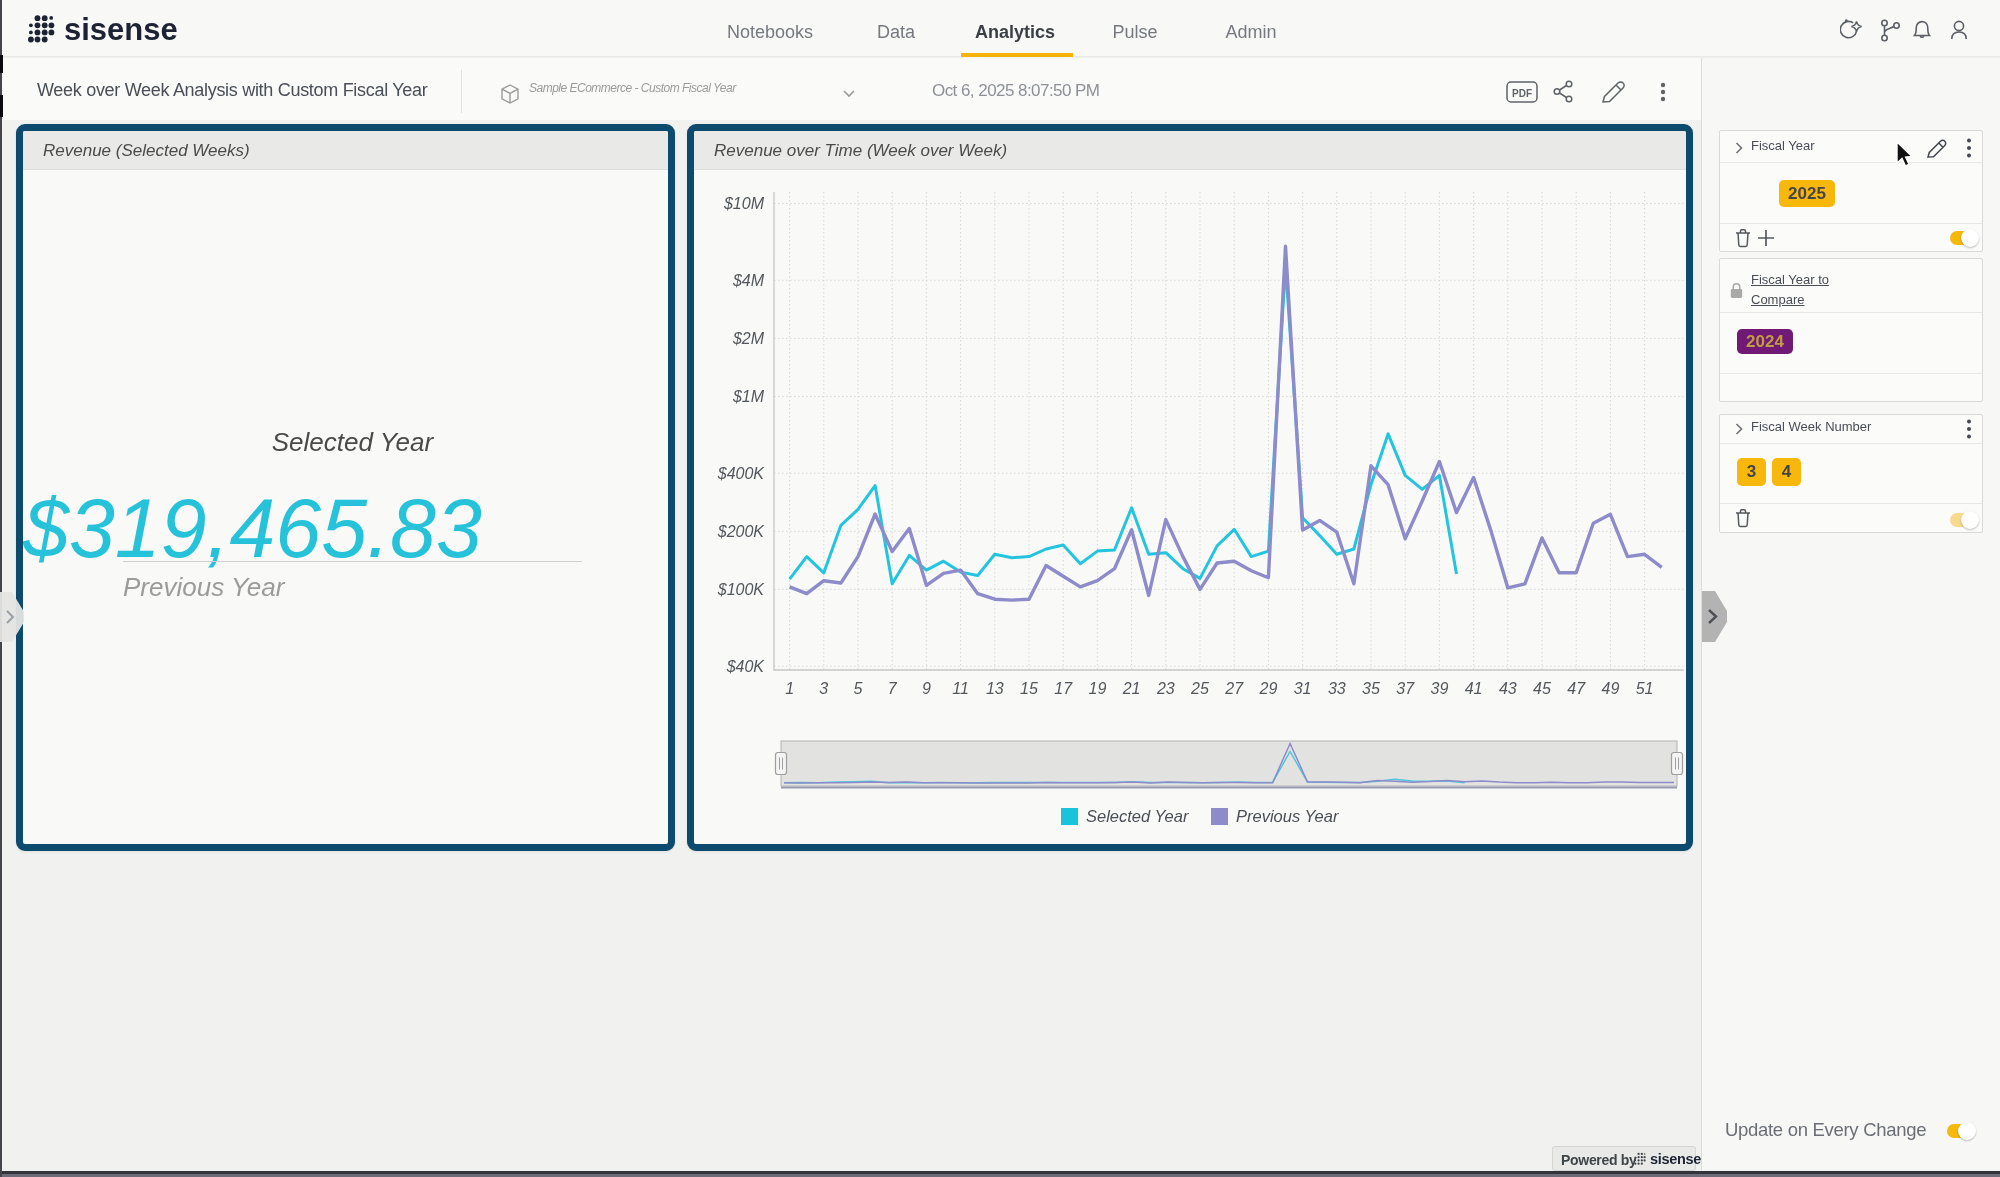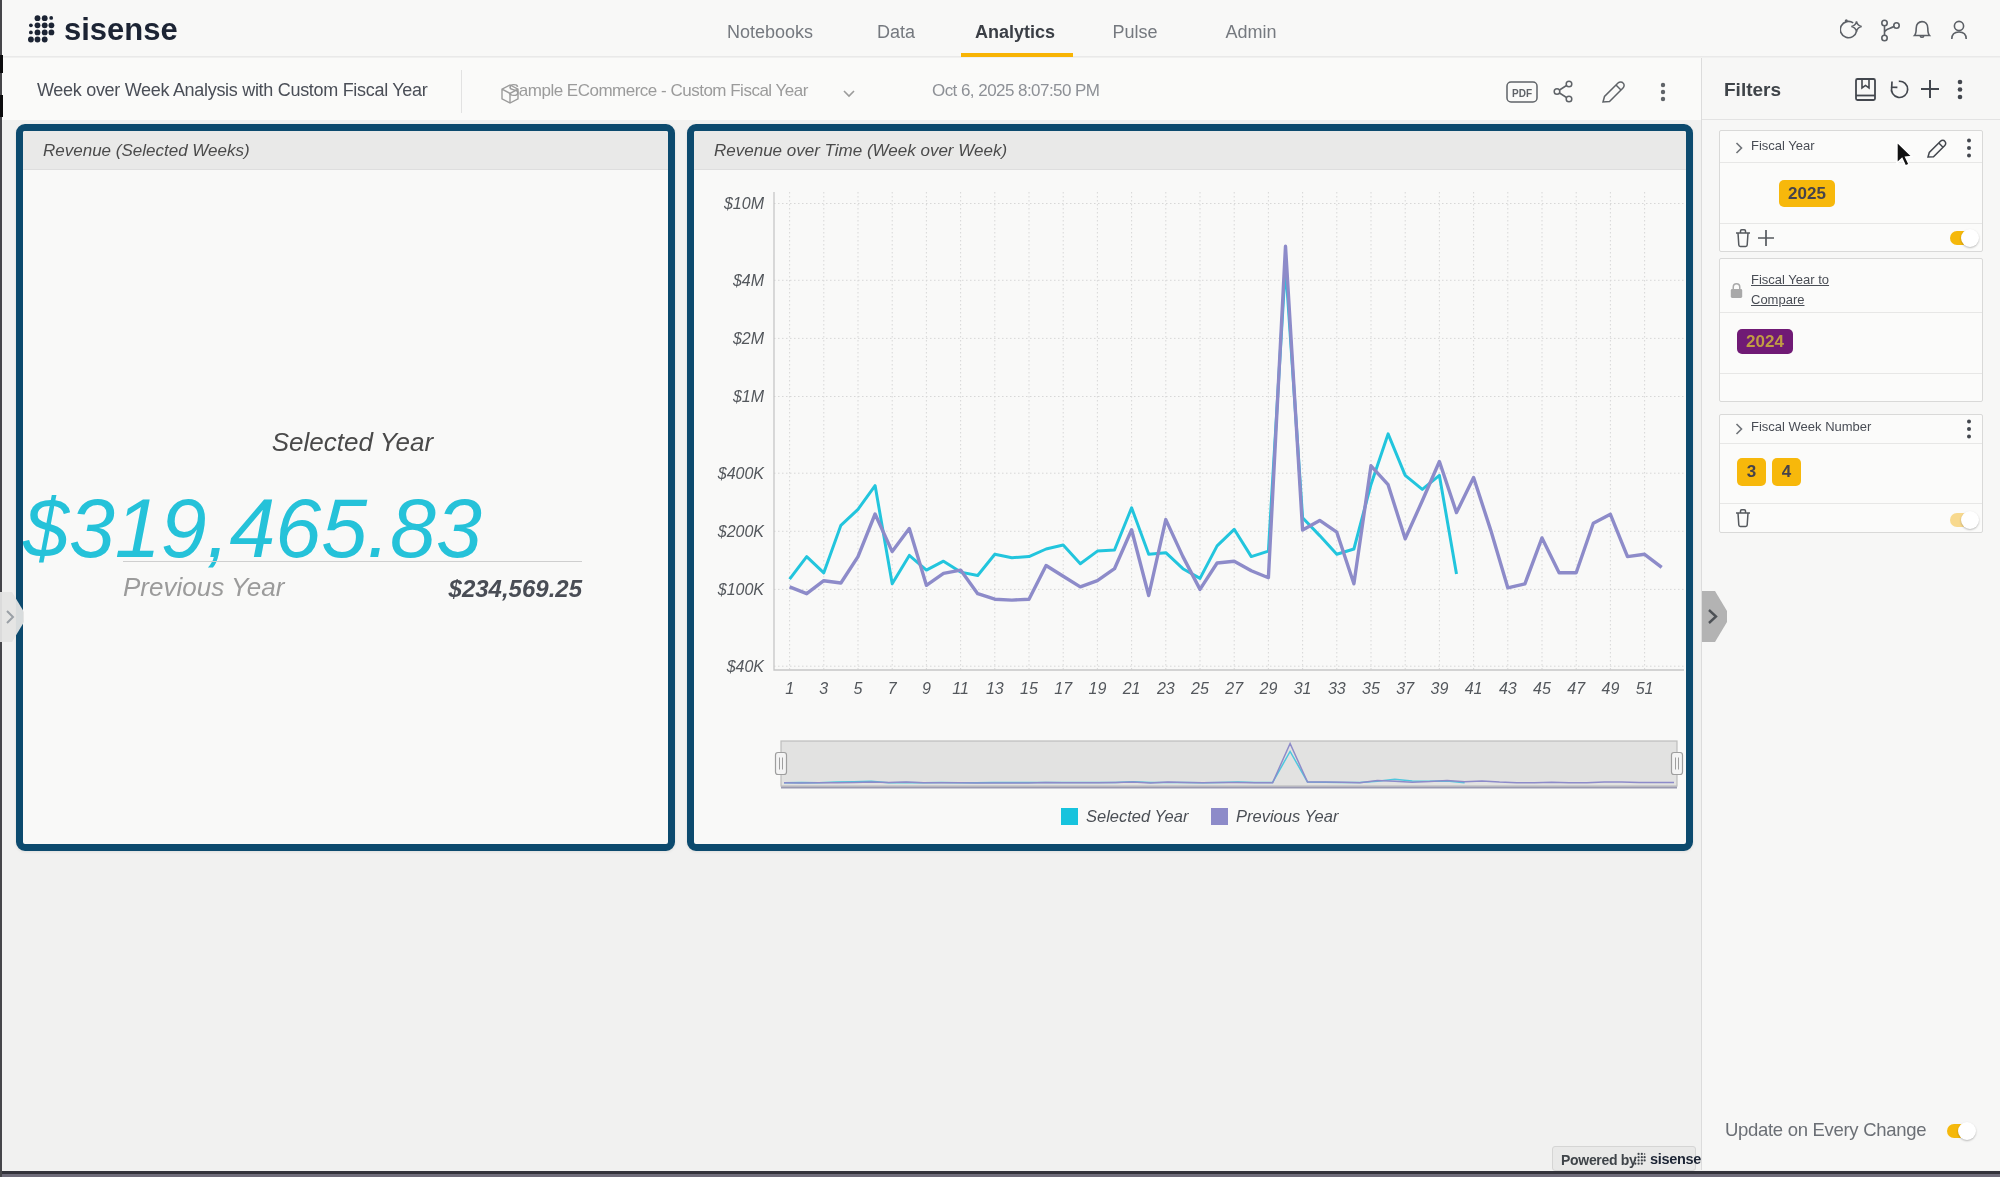--- a/index.html
+++ b/index.html
@@ -101,21 +101,21 @@
   </svg>
 </div>
 
 <div id="toolbar">
   <div id="dash-title">Week over Week Analysis with Custom Fiscal Year</div>
   <div class="vdiv" style="left:459px;top:12px;height:43px;"></div>
 
   <svg class="abs" style="left:497px;top:25px" width="22" height="22" viewBox="0 0 22 22" fill="none" stroke="#9b9b9b" stroke-width="1.4">
     <path d="M11 2 L19 6.2 L19 15.8 L11 20 L3 15.8 L3 6.2 Z M3 6.2 L11 10.4 L19 6.2 M11 10.4 L11 20"></path>
   </svg>
-  <div class="abs" style="left:506px;top:23px;font-size:17px;letter-spacing:-0.5px;color:#9b9b9b;">Sample ECommerce - Custom Fiscal Year</div>
+  <div class="abs" style="left:527px;top:23px;font-size:12px;letter-spacing:-0.5px;color:#9b9b9b;font-style:italic;">Sample ECommerce - Custom Fiscal Year</div>
   <svg class="abs" style="left:840px;top:31px" width="14" height="9" viewBox="0 0 14 9" fill="none" stroke="#9b9b9b" stroke-width="1.6">
       <path d="M2 2 L7 7 L12 2"></path>
     </svg>
   <div class="abs" style="left:930px;top:23px;font-size:17px;letter-spacing:-0.55px;color:#8d9096;">Oct 6, 2025 8:07:50 PM</div>
 
   <svg class="abs" style="left:1504px;top:20px" width="172" height="28" viewBox="0 0 172 28" fill="none" stroke="#5f6368" stroke-width="1.5">
 
     <rect x="1" y="4" width="30" height="20" rx="4"></rect>
     <text x="16" y="18.5" font-size="10" font-weight="bold" fill="#5f6368" stroke="none" text-anchor="middle">PDF</text>
 
@@ -140,21 +140,20 @@
 </div>
 
 <div id="content">
 
   <div class="card" style="left:14px;top:4px;width:659px;height:727px;">
     <div class="card-head">Revenue (Selected Weeks)</div>
     <div class="abs" style="left:0;top:296px;width:659px;text-align:center;font-size:26px;color:#4a4a4a;">Selected Year</div>
     <div class="abs" style="left:0;top:350px;width:659px;text-align:left;font-size:82.5px;color:#25c2d9;">$319,465.83</div>
     <div class="abs" style="left:100px;top:430px;width:459px;height:1px;background:#cfcfcf;"></div>
     <div class="abs" style="left:100px;top:441px;font-size:26px;color:#9b9b9b;">Previous Year</div>
-    <div class="abs" style="left:100px;top:444px;width:459px;text-align:right;font-size:24px;font-weight:bold;color:#494d55;">$234,569.25</div>
   </div>
 
   <div class="card" style="left:685px;top:4px;width:1006px;height:727px;">
     <div class="card-head">Revenue over Time (Week over Week)</div>
 
 <svg id="chart" class="abs" style="left:0;top:0;" width="1008" height="727" viewBox="0 0 1008 727">
 <g stroke="#d7d7d7" stroke-width="1" stroke-dasharray="1.5,2.5" fill="none">
           <path d="M80.0 72.5 H990.0"></path>
           <path d="M80.0 149.3 H990.0"></path>
           <path d="M80.0 207.4 H990.0"></path>
@@ -241,46 +240,20 @@
 <path d="M981.5 626.5 V638.5 M984.5 626.5 V638.5" stroke="#9e9e9e" stroke-width="1"></path>
 <rect x="367" y="677" width="17" height="17" fill="#17c3dd"></rect>
 <text x="392" y="691" font-size="16.5" fill="#4b4f55">Selected Year</text>
 <rect x="517" y="677" width="17" height="17" fill="#8d8bc9"></rect>
 <text x="542" y="691" font-size="16.5" fill="#4b4f55">Previous Year</text>
 </svg>
   </div>
 </div>
 
 <div id="fpanel">
-  <div id="fpanel-head">
-    <div class="abs" style="left:22px;top:21px;font-size:19px;font-weight:bold;color:#3f4449;">Filters</div>
-    <svg class="abs" style="left:152px;top:19px" width="132" height="26" viewBox="0 0 132 26" fill="none" stroke="#43474e" stroke-width="1.8">
-
-      <g>
-        <rect x="2" y="2" width="19" height="21" rx="1.5"></rect>
-        <path d="M2 18.5 L21 18.5"></path>
-        <path d="M8 2 L8 11 L11.5 8.4 L15 11 L15 2" stroke-width="1.6"></path>
-      </g>
-
-      <g transform="translate(33,0)">
-        <path d="M5 4.5 L4.7 10.2 L10.4 10.4" stroke-width="1.7"></path>
-        <path d="M4.8 10 A8.1 8.1 0 1 0 11.8 4.3" stroke-width="1.7"></path>
-      </g>
-
-      <g transform="translate(66,0)">
-        <path d="M10 3 L10 21 M1 12 L19 12" stroke-width="2"></path>
-      </g>
-
-      <g fill="#43474e" stroke="none" transform="translate(101,0)">
-        <circle cx="5" cy="5" r="2.3"></circle>
-          <circle cx="5" cy="12.5" r="2.3"></circle>
-          <circle cx="5" cy="20" r="2.3"></circle>
-      </g>
-    </svg>
-  </div>
 
   <div class="fcard" style="top:72px;height:122px;">
     <svg class="abs" style="left:14px;top:10px" width="10" height="14" viewBox="0 0 10 14" fill="none" stroke="#6f7378" stroke-width="1.6">
         <path d="M2.5 2 L7.5 7 L2.5 12"></path>
       </svg>
     <div class="fhead-txt abs" style="left:31px;top:7px;">Fiscal Year</div>
     <svg class="abs" style="left:205px;top:5px" width="24" height="24" viewBox="0 0 24 24" fill="none" stroke="#43474e" stroke-width="1.5">
       <path d="M3 21 L4.3 16.5 L15.5 5.3 C16.8 4 18.8 4 19.8 5.3 C21 6.3 21 8.3 19.8 9.5 L8.5 20.7 L3 21 Z"></path>
         <path d="M13.8 7 L18 11.2"></path>
     </svg>

